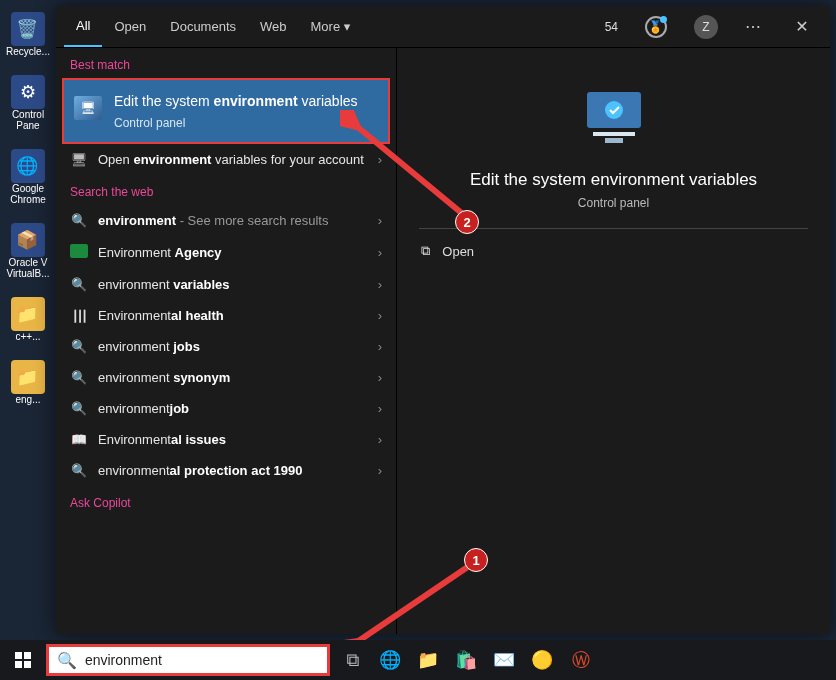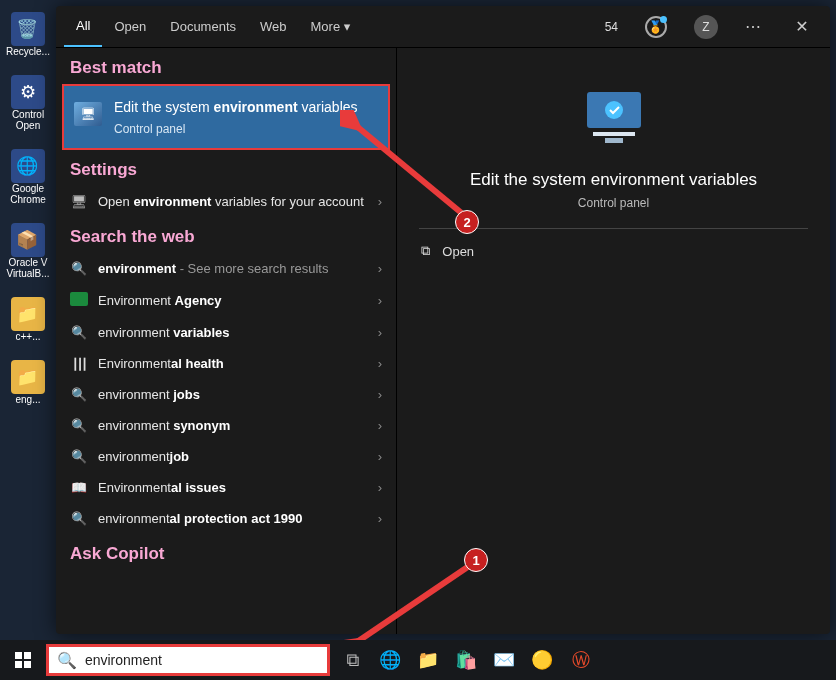--- a/index.html
+++ b/index.html
@@ -22,21 +22,21 @@
   .medal { width:22px;height:22px;border:2px solid #aaa;border-radius:50%;display:flex;align-items:center;justify-content:center;font-size:12px;position:relative;}
   .medal::after{content:"";position:absolute;top:-2px;right:-2px;width:7px;height:7px;border-radius:50%;background:#4cc2ff;}
   .avatar { width:24px;height:24px;border-radius:50%;background:#555;color:#ddd;display:flex;align-items:center;justify-content:center;font-size:12px;}
   .ellipsis { color:#ccc;font-size:16px;letter-spacing:2px;}
   .close-x { color:#ccc;font-size:16px;width:24px;text-align:center; }
 
   .body { flex:1; display:flex; overflow:hidden; }
   .left { width: 340px; overflow:hidden; }
   .right { flex:1; border-left:1px solid #000; display:flex; flex-direction:column; align-items:center; }
 
-  .section-label { font-size:17px; font-weight:700; color:#f9a8d4; padding:10px 14px 6px; }
+  .section-label { font-size:12px; font-weight:400; color:#ec4899; padding:10px 14px 6px; }
 
   .best { margin: 0 6px; background:#2f6aa0; border:2px solid #e83b3b; padding:12px 10px; display:flex; gap:12px; align-items:flex-start; }
   .best .bicon{ width:28px;height:24px;background:linear-gradient(140deg,#6faee0,#305c90);border-radius:2px;margin-top:4px;display:flex;align-items:center;justify-content:center;font-size:12px;}
   .best .title { font-size:14px; color:#fff; line-height:1.3; }
   .best .sub { font-size:12px; color:#d7e6f3; margin-top:6px; }
 
   .row { display:flex; align-items:center; gap:10px; padding:8px 14px; font-size:13px; color:#e6e6e6; cursor:pointer; position:relative;}
   .row .ricon { width:18px; text-align:center; color:#bbb; font-size:13px; }
   .row .chev { margin-left:auto; color:#888; }
   .row b { font-weight:600; color:#fff; }
@@ -67,21 +67,21 @@
 </head>
 <body>
 
 <div class="desktop">
   <div class="dicon">
       <div class="sq">🗑️</div>
       <span>Recycle...</span>
     </div>
   <div class="dicon">
       <div class="sq">⚙</div>
-      <span>Control Open</span>
+      <span>Control Pane</span>
     </div>
   <div class="dicon">
       <div class="sq">🌐</div>
       <span>Google Chrome</span>
     </div>
   <div class="dicon">
       <div class="sq">📦</div>
       <span>Oracle V VirtualB...</span>
     </div>
   <div class="dicon">
@@ -115,21 +115,20 @@
     <div class="left">
       <div class="section-label">Best match</div>
       <div class="best">
         <div class="bicon">🖥</div>
         <div>
           <div class="title"><span>Edit the system </span><b>environment</b><span> variables</span></div>
           <div class="sub">Control panel</div>
         </div>
       </div>
 
-      <div class="section-label">Settings</div>
       <div class="row">
         <span class="ricon">🖥</span>
         <span><span>Open </span><b>environment</b><span> variables for your account</span></span>
         <span class="chev">›</span>
       </div>
 
       <div class="section-label">Search the web</div>
 
       <div class="row">
           <span class="ricon">🔍</span>

